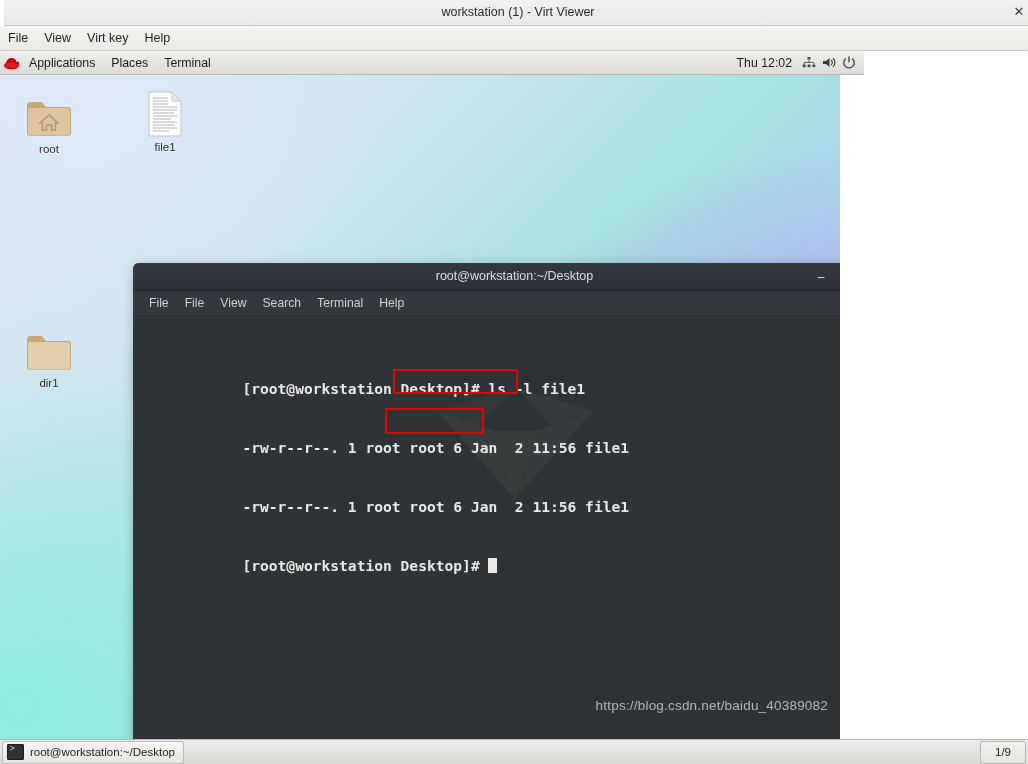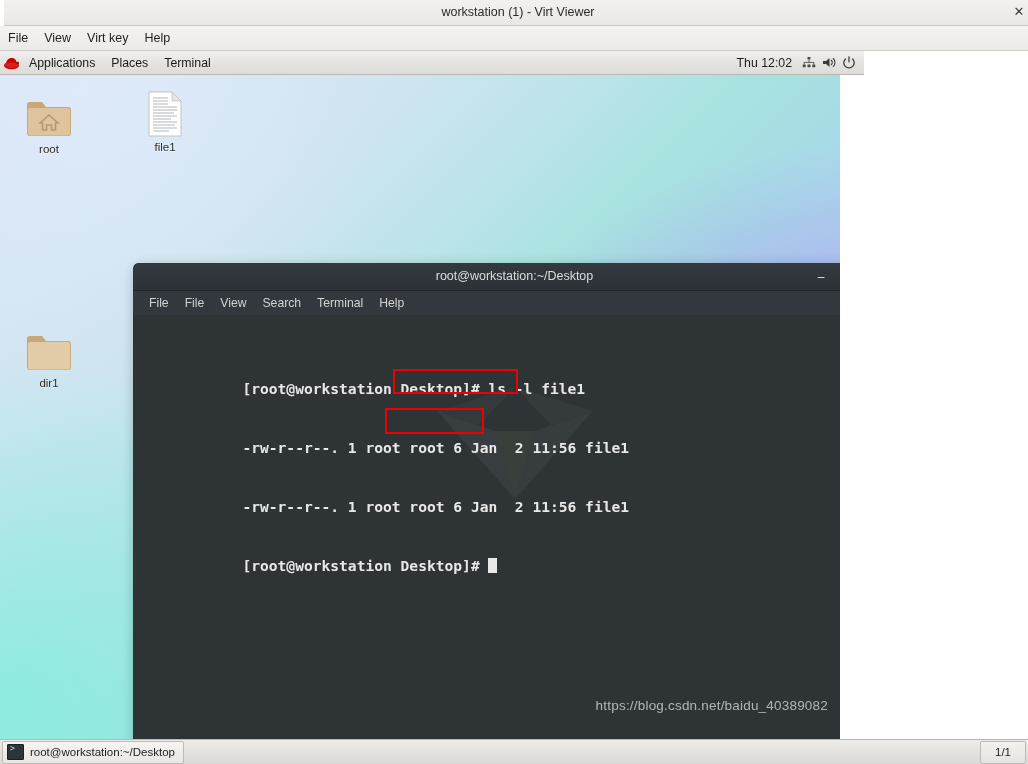--- a/index.html
+++ b/index.html
@@ -536,16 +536,16 @@
     </div>
 
     <div class="blog-watermark">https://blog.csdn.net/baidu_40389082</div>
   </div>
 
   <div class="taskbar">
     <div class="taskbtn">
       <div class="tb-icon"></div>
       <span>root@workstation:~/Desktop</span>
     </div>
-    <div class="workspace-switcher">1/1</div>
+    <div class="workspace-switcher">1/9</div>
   </div>
 
 </div>
 
 </body></html>

